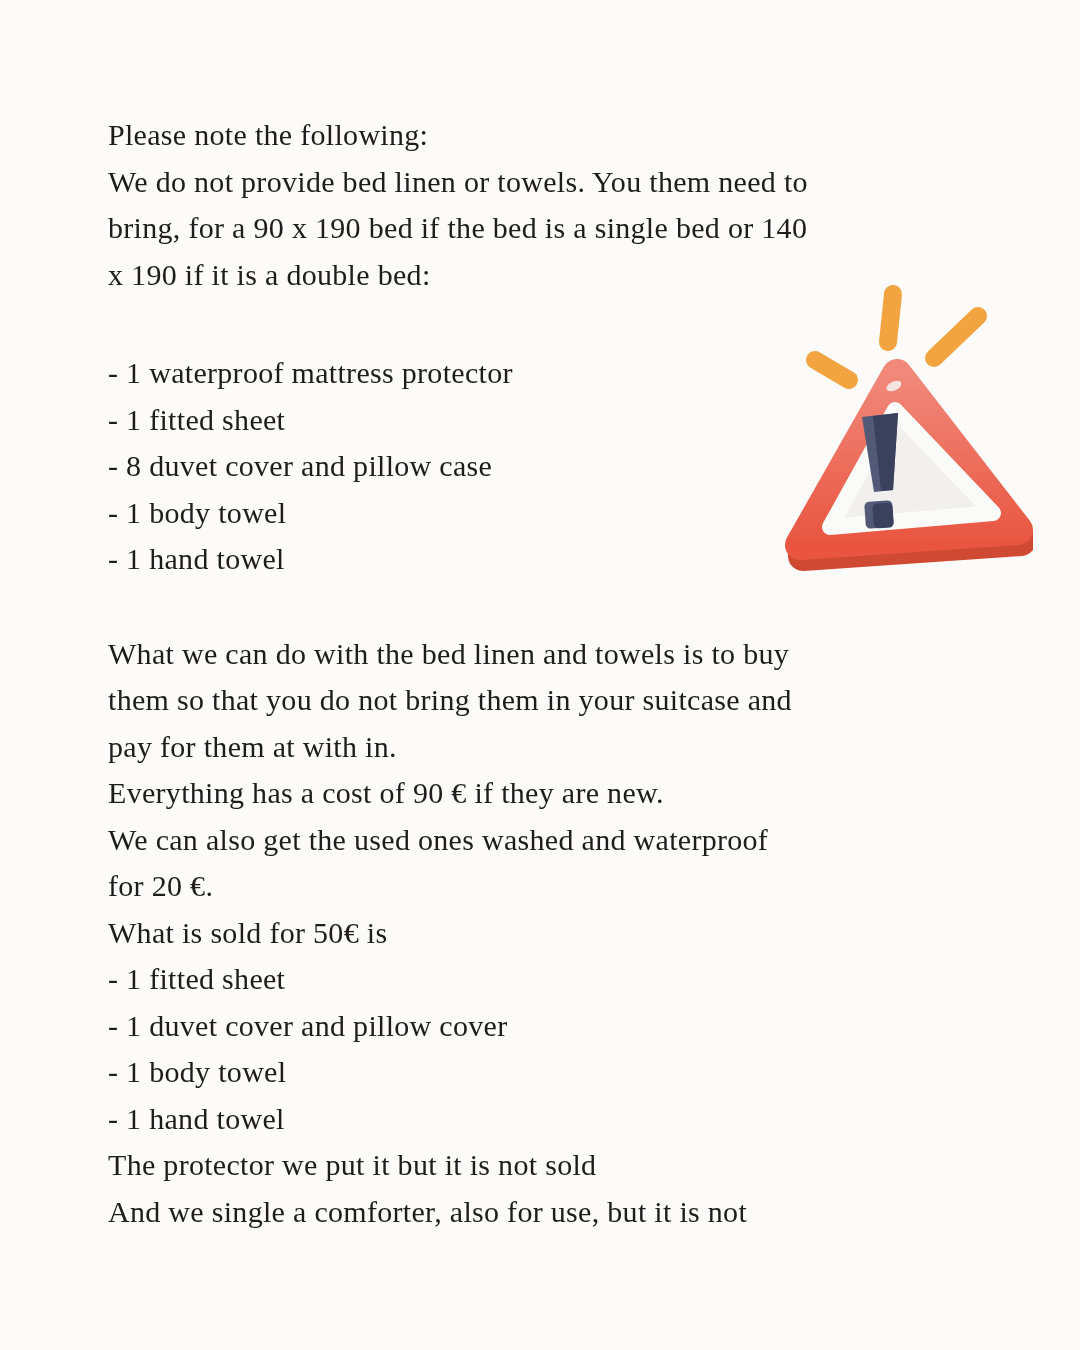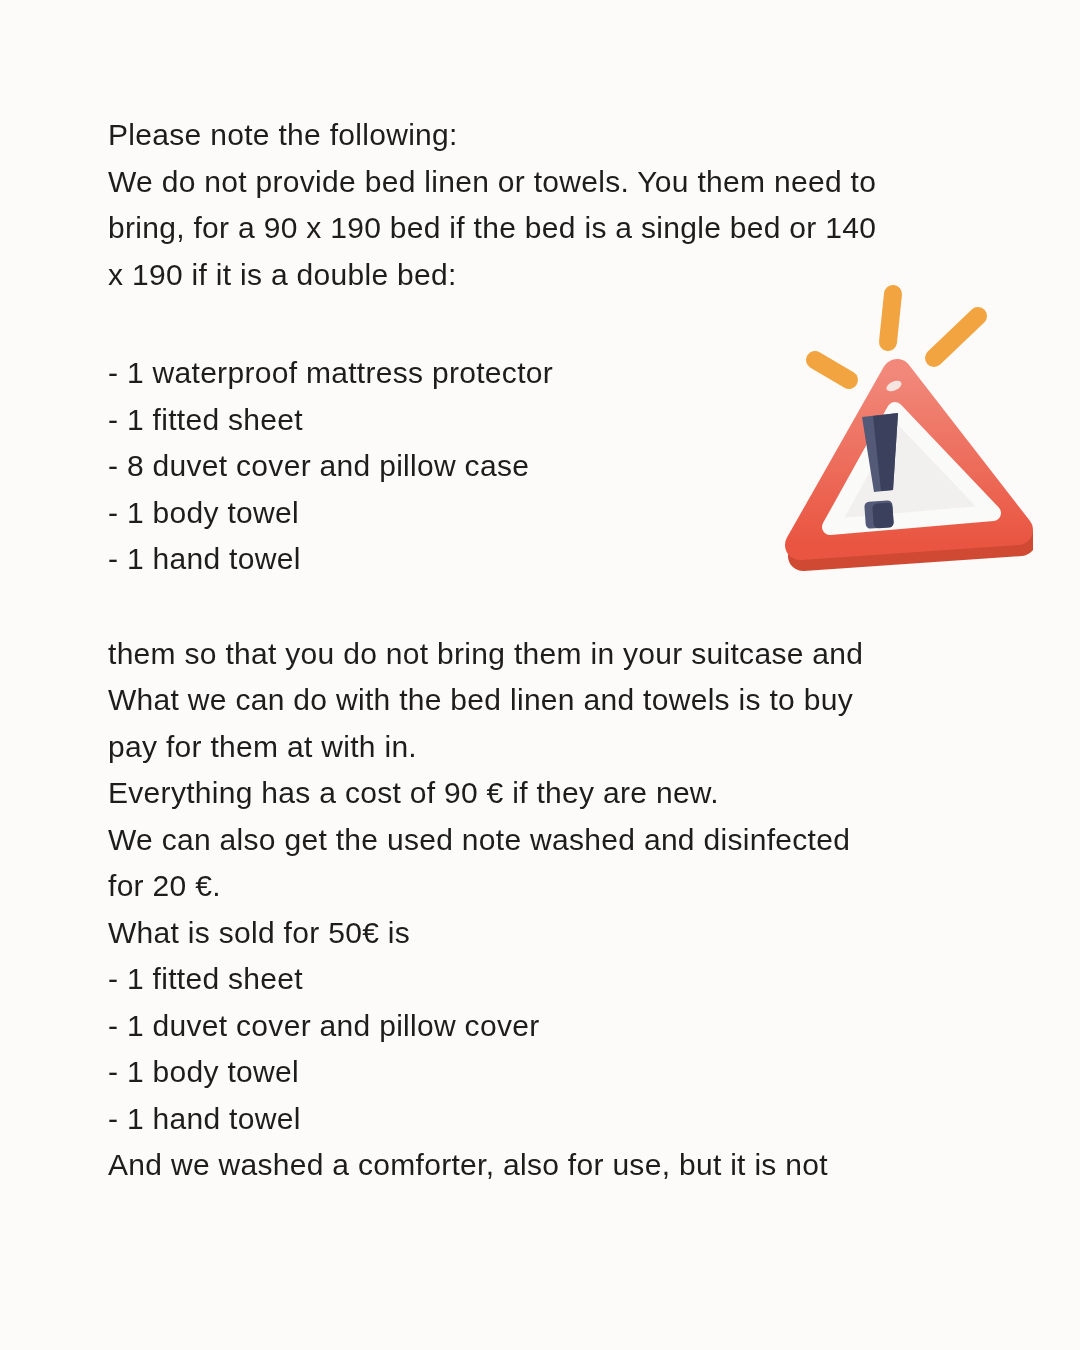--- a/index.html
+++ b/index.html
@@ -20,20 +20,21 @@
     left: 108px;
     top: 112px;
     width: 900px;
   }
   .line {
     font-size: 30px;
     line-height: 46.5px;
     letter-spacing: 0.3px;
     font-weight: 400;
     white-space: pre;
+    font-family: Liberation Serif, serif;
   }
   .spacer-lg { height: 52px; }
   .spacer-md { height: 48px; }
   .warning-art {
     position: absolute;
     left: 783px;
     top: 282px;
     width: 250px;
     height: 300px;
   }
@@ -56,38 +57,39 @@
     <div class="line">- 1 waterproof mattress protector</div>
     <div class="line">- 1 fitted sheet</div>
     <div class="line">- 8 duvet cover and pillow case</div>
     <div class="line">- 1 body towel</div>
     <div class="line">- 1 hand towel</div>
   </section>
 
   <div class="spacer-md"></div>
 
   <section>
+    <div class="line">What we can do with the bed linen and towels is to buy</div>
     <div class="line">them so that you do not bring them in your suitcase and</div>
-    <div class="line">What we can do with the bed linen and towels is to buy</div>
     <div class="line">pay for them at with in.</div>
     <div class="line">Everything has a cost of 90 € if they are new.</div>
-    <div class="line">We can also get the used note washed and disinfected</div>
+    <div class="line">We can also get the used ones washed and waterproof</div>
     <div class="line">for 20 €.</div>
     <div class="line">What is sold for 50€ is</div>
   </section>
 
   <section>
     <div class="line">- 1 fitted sheet</div>
     <div class="line">- 1 duvet cover and pillow cover</div>
     <div class="line">- 1 body towel</div>
     <div class="line">- 1 hand towel</div>
   </section>
 
   <section>
-    <div class="line">And we washed a comforter, also for use, but it is not</div>
+    <div class="line">The protector we put it but it is not sold</div>
+    <div class="line">And we single a comforter, also for use, but it is not</div>
   </section>
 
 </div>
 
 <div class="warning-art">
   <svg width="250" height="300" viewBox="0 0 250 300" xmlns="http://www.w3.org/2000/svg">
     <defs>
       <linearGradient id="triGrad" x1="0" y1="0" x2="0" y2="1">
         <stop offset="0" stop-color="#F1887A"></stop>
         <stop offset="1" stop-color="#E95540"></stop>

